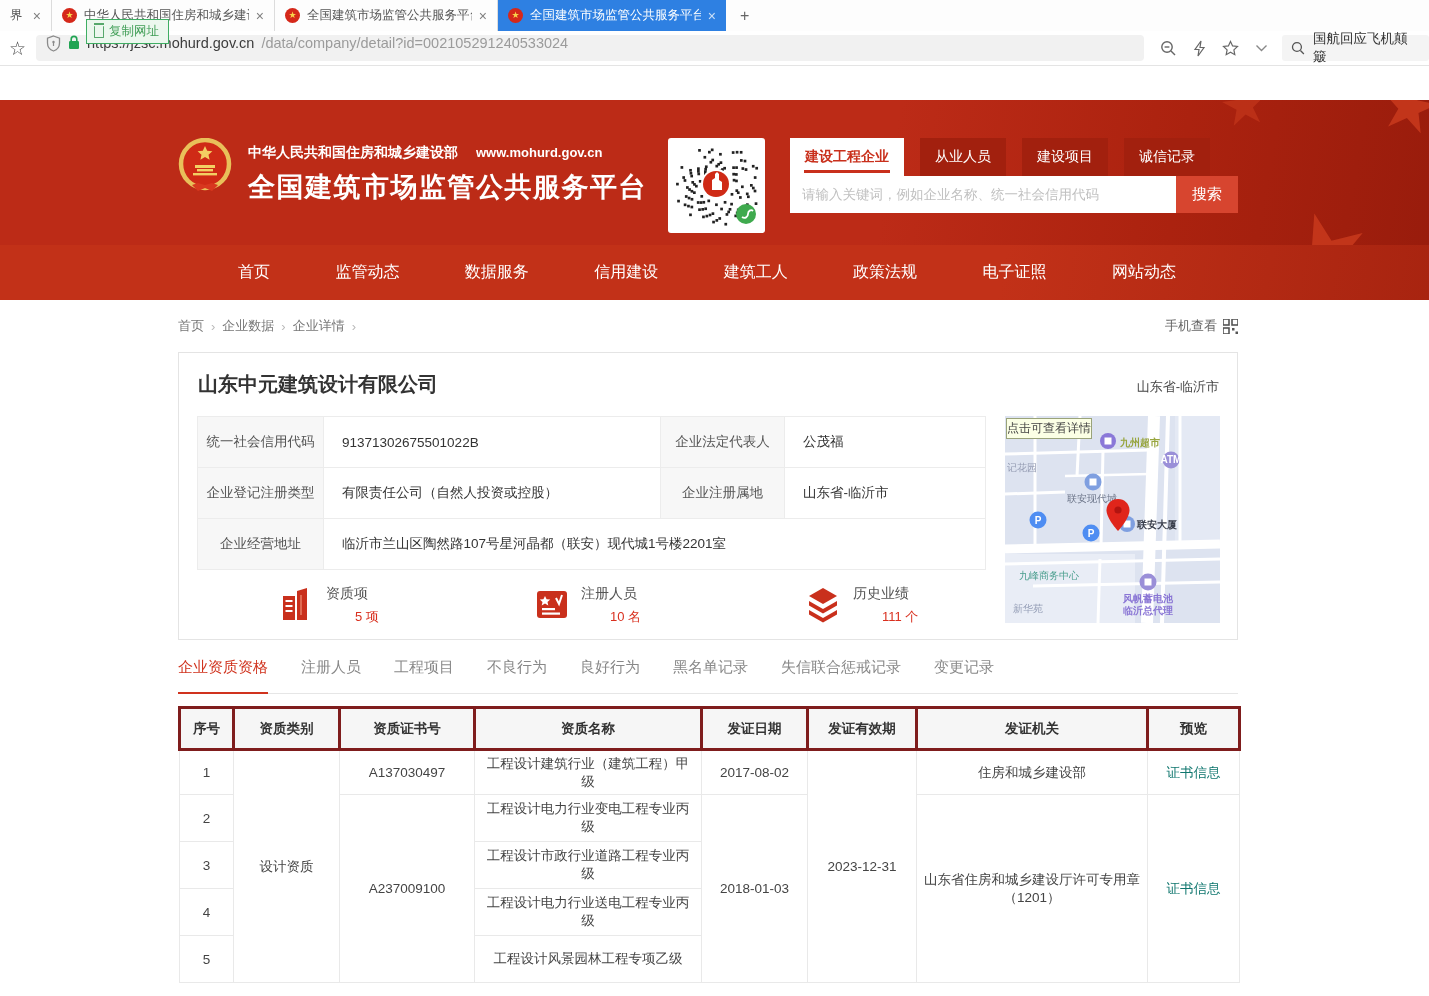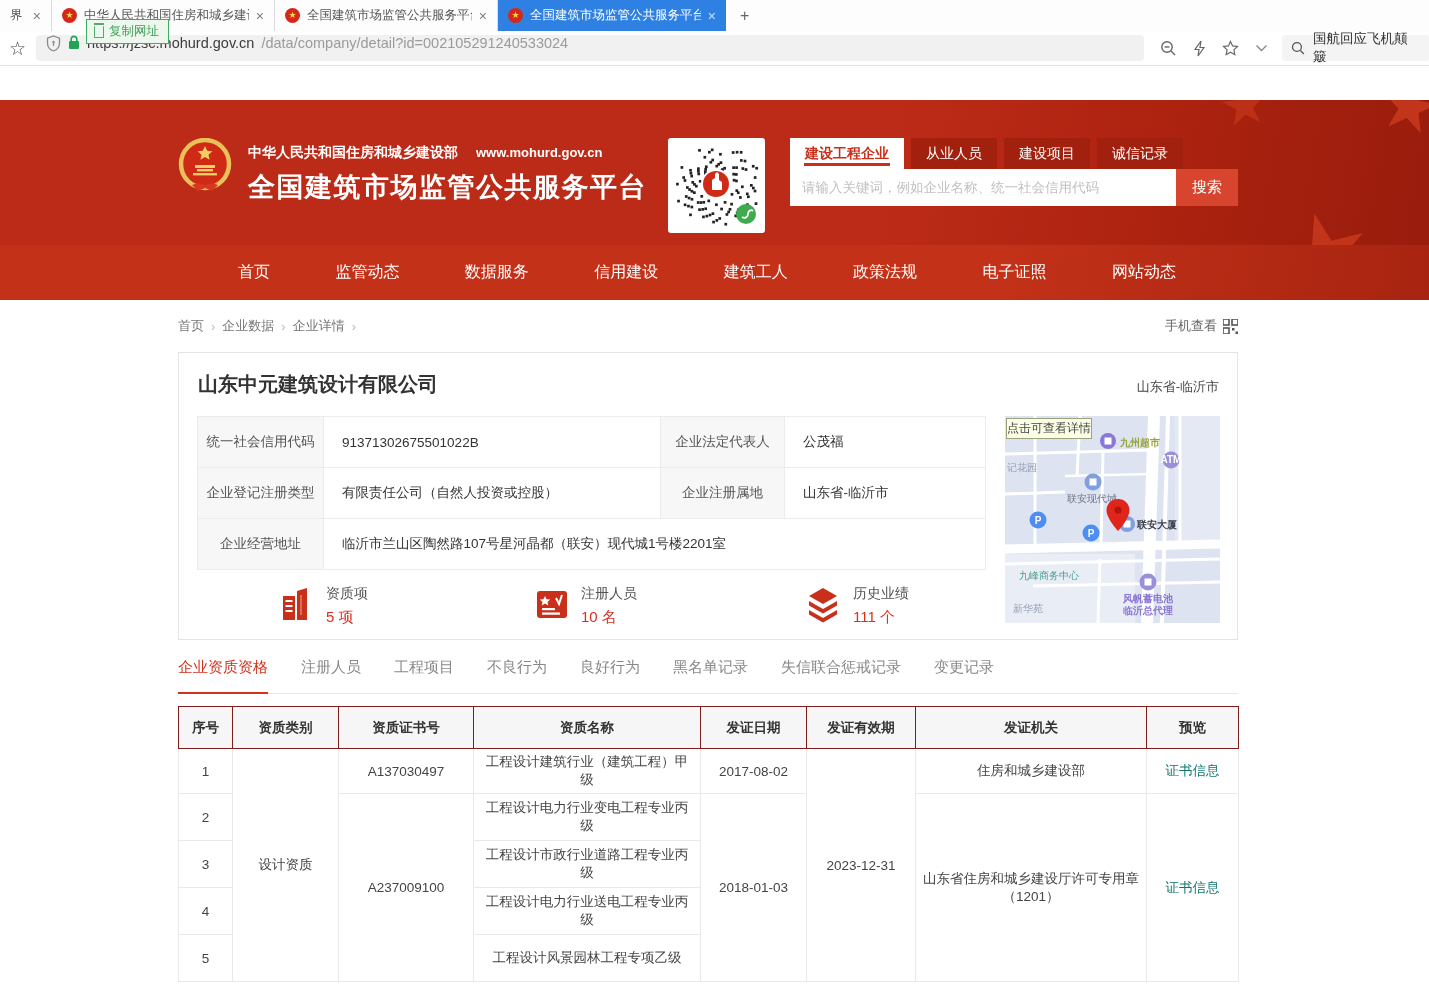--- a/index.html
+++ b/index.html
@@ -35,21 +35,21 @@
   .site-header { position:absolute; top:100px; left:0; width:100%; height:145px; background:linear-gradient(100deg,#bc2b17 0%,#bc2b17 62%,#ab220f 82%,#991c0c 100%); overflow:hidden; }
   .hdr-star { position:absolute; color:#c93a1d; opacity:.85; pointer-events:none; }
   .hdr-inner { position:absolute; left:178px; top:0; width:1060px; height:100%; }
   .brand { position:absolute; left:0; top:38px; display:flex; gap:16px; color:#fff; }
   .emblem { width:54px; height:56px; flex:none; }
   .ministry-row { font-size:14px; font-weight:bold; display:flex; gap:18px; align-items:baseline; margin-top:6px; }
   .ministry-url { font-size:13px; }
   .platform-title { font-size:27px; font-weight:bold; letter-spacing:1.5px; margin-top:7px; white-space:nowrap; }
   .qr-card { position:absolute; left:490px; top:38px; width:97px; height:95px; background:#fff; border-radius:3px; }
   .search-panel { position:absolute; left:612px; top:38px; width:448px; }
-  .stabs { display:flex; gap:7px; height:31px; }
+  .stabs { display:flex; gap:16px; height:38px; }
   .stab { background:#a2200e; color:#fff; font-size:14px; display:flex; align-items:center; padding:0 15px; cursor:pointer; }
   .stab.active { background:#fff; color:#c9301c; font-weight:bold; position:relative; }
   .stab.active::after { content:""; position:absolute; left:14px; right:14px; bottom:3px; height:3px; background:#c9301c; }
   .srow { display:flex; height:37px; }
   .sinput { flex:1; border:none; outline:none; background:#fff; padding:0 12px; font-size:13.5px; color:#333; font-family:inherit; }
   .sinput::placeholder { color:#c0c0c0; }
   .sbtn { width:62px; background:#d7452f; color:#fff; border:none; font-size:15px; font-family:inherit; cursor:pointer; }
 
   
   .main-nav { position:absolute; top:245px; left:0; width:100%; height:55px; background:linear-gradient(100deg,#c23118 0%,#c23118 70%,#a82410 100%); }
@@ -68,31 +68,31 @@
   .cname { position:absolute; left:19px; top:18px; font-size:20px; font-weight:bold; color:#333; }
   .cregion { position:absolute; right:18px; top:25px; font-size:13px; color:#444; }
 
   .info-table { position:absolute; left:18px; top:63px; width:788px; border-collapse:collapse; table-layout:fixed; }
   .info-table td { border:1px solid #ececec; height:51px; font-size:13.5px; }
   .info-table td.lbl { background:#f7f7f7; color:#555; text-align:center; }
   .info-table td.val { color:#333; padding-left:18px; }
 
   .stat { position:absolute; top:232px; display:flex; gap:11px; cursor:pointer; }
   .stat-txt .s-lbl { font-size:14px; color:#555; }
-  .stat-txt .s-val { font-size:15px; color:#d9301f; margin-top:5px; }
+  .stat-txt .s-val { font-size:13px; color:#d9301f; margin-top:5px;margin-left:29px; }
 
   .map-box { position:absolute; right:17px; top:63px; width:215px; height:207px; cursor:pointer; }
   .map-tip { position:absolute; left:1px; top:2px; background:#fbffe5; border:1px solid #9aa37a; color:#444; font-size:12px; padding:1px 0; z-index:5; white-space:nowrap; }
 
   .detail-tabs { margin-top:18px; display:flex; gap:33px; border-bottom:1px solid #e6e6e6; height:36px; }
   .dtab { font-size:15px; color:#888; cursor:pointer; padding-bottom:12px; white-space:nowrap; }
   .dtab.active { color:#d0331e; border-bottom:2px solid #d0331e; margin-bottom:-1px; }
 
   .qual-table { margin-top:12px; width:1060px; border-collapse:collapse; table-layout:fixed; }
-  .qual-table th { height:42px; background:#f6f6f6; font-size:13.5px; color:#333; font-weight:bold; border:1px solid #7f1d1d; }
+  .qual-table th { height:42px; background:#f6f6f6; font-size:13.5px; color:#333; font-weight:bold; border:3px solid #7f1d1d; }
   .qual-table td { height:47px; font-size:13.5px; color:#444; text-align:center; border:1px solid #e9e9e9; padding:0 6px; }
   .qual-table tr.r1 td { height:45px; }
   .cert-link { color:#0f766e; cursor:pointer; }
 
   
   .mt { font-size:10px; font-family:"Liberation Sans","DejaVu Sans",sans-serif; }
 </style>
 </head>
 <body>
 

